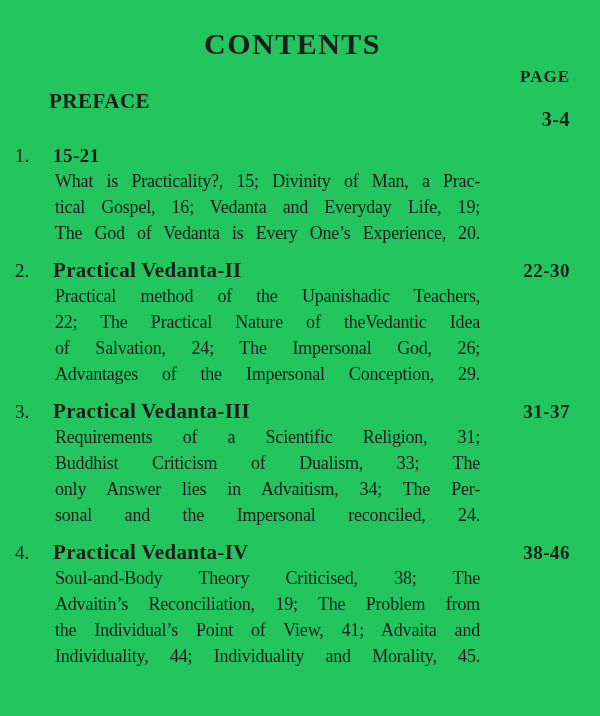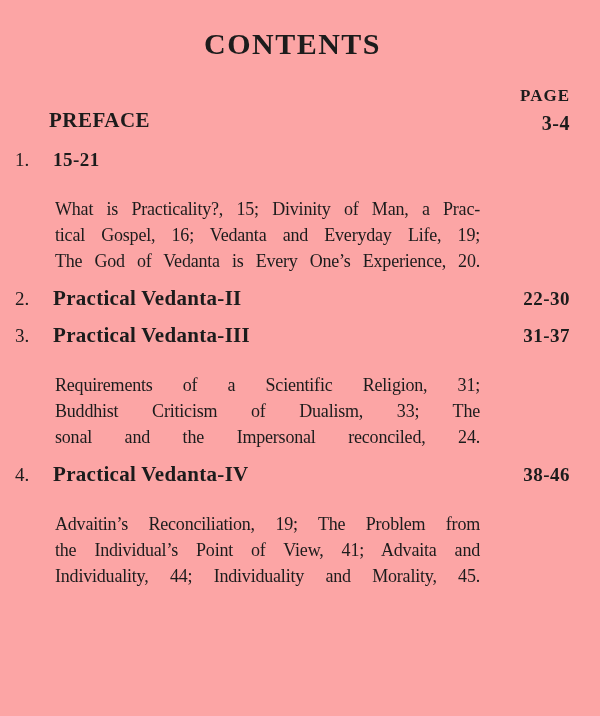--- a/index.html
+++ b/index.html
@@ -1,60 +1,60 @@
 <!DOCTYPE html>
 <html><head>
 <meta charset="utf-8">
 <style>
   html, body { margin: 0; padding: 0; background: #ffffff; }
   .page {
     position: relative;
     width: 600px;
     height: 716px;
     box-sizing: border-box;
-    background: #fca5a5;
+    background: #22c55e;
     color: #1c1c1c;
     font-family: "Liberation Serif", "DejaVu Serif", serif;
     padding: 26px 30px 0 15px;
     overflow: hidden;
   }
   .title {
     margin: 0;
     text-align: center;
     font-size: 30px;
     font-weight: bold;
     letter-spacing: 1.5px;
     line-height: 36px;
   }
   .page-label {
     text-align: right;
     font-size: 17px;
     font-weight: bold;
     letter-spacing: 1px;
     line-height: 20px;
-    margin-top: 24px;
+    margin-top: 5px;
   }
   .preface-row {
     display: flex;
     justify-content: space-between;
     align-items: flex-start;
     margin-top: 2px;
     line-height: 24px;
   }
   .preface-label {
     font-size: 21px;
     font-weight: bold;
     letter-spacing: 0.5px;
     margin-left: 34px;
   }
   .preface-pages {
     font-size: 20px;
     font-weight: bold;
     letter-spacing: 0.5px;
-    margin-top: 3px;
+    margin-top: 18px;
   }
   .entry { margin-top: 12px; }
   .entry-head {
     display: flex;
     align-items: baseline;
     line-height: 25px;
   }
   .entry-number {
     width: 38px;
     flex: 0 0 38px;
@@ -67,21 +67,21 @@
     letter-spacing: 0.3px;
   }
   .entry-pages {
     font-size: 19px;
     font-weight: bold;
     letter-spacing: 0.5px;
   }
   .entry-body {
     margin-left: 40px;
     width: 425px;
-    margin-top: 24px;
+    margin-top: 0;
     font-size: 18px;
     line-height: 26px;
     letter-spacing: -0.2px;
   }
   .body-line {
     text-align: justify;
     text-align-last: justify;
   }
 </style>
 </head>
@@ -109,41 +109,49 @@
       <div class="body-line">The God of Vedanta is Every One’s Experience, 20.</div>
     </div>
   </div>
 
   <div class="entry">
     <div class="entry-head">
       <span class="entry-number">2.</span>
       <span class="entry-title">Practical Vedanta-II</span>
       <span class="entry-pages">22-30</span>
     </div>
+    <div class="entry-body">
+      <div class="body-line">Practical method of the Upanishadic Teachers,</div>
+      <div class="body-line">22; The Practical Nature of theVedantic Idea</div>
+      <div class="body-line">of Salvation, 24; The Impersonal God, 26;</div>
+      <div class="body-line">Advantages of the Impersonal Conception, 29.</div>
+    </div>
   </div>
 
   <div class="entry">
     <div class="entry-head">
       <span class="entry-number">3.</span>
       <span class="entry-title">Practical Vedanta-III</span>
       <span class="entry-pages">31-37</span>
     </div>
     <div class="entry-body">
       <div class="body-line">Requirements of a Scientific Religion, 31;</div>
       <div class="body-line">Buddhist Criticism of Dualism, 33; The</div>
+      <div class="body-line">only Answer lies in Advaitism, 34; The Per-</div>
       <div class="body-line">sonal and the Impersonal reconciled, 24.</div>
     </div>
   </div>
 
   <div class="entry">
     <div class="entry-head">
       <span class="entry-number">4.</span>
       <span class="entry-title">Practical Vedanta-IV</span>
       <span class="entry-pages">38-46</span>
     </div>
     <div class="entry-body">
+      <div class="body-line">Soul-and-Body Theory Criticised, 38; The</div>
       <div class="body-line">Advaitin’s Reconciliation, 19; The Problem from</div>
       <div class="body-line">the Individual’s Point of View, 41; Advaita and</div>
       <div class="body-line">Individuality, 44; Individuality and Morality, 45.</div>
     </div>
   </div>
 
 </div>
 
 </body></html>

